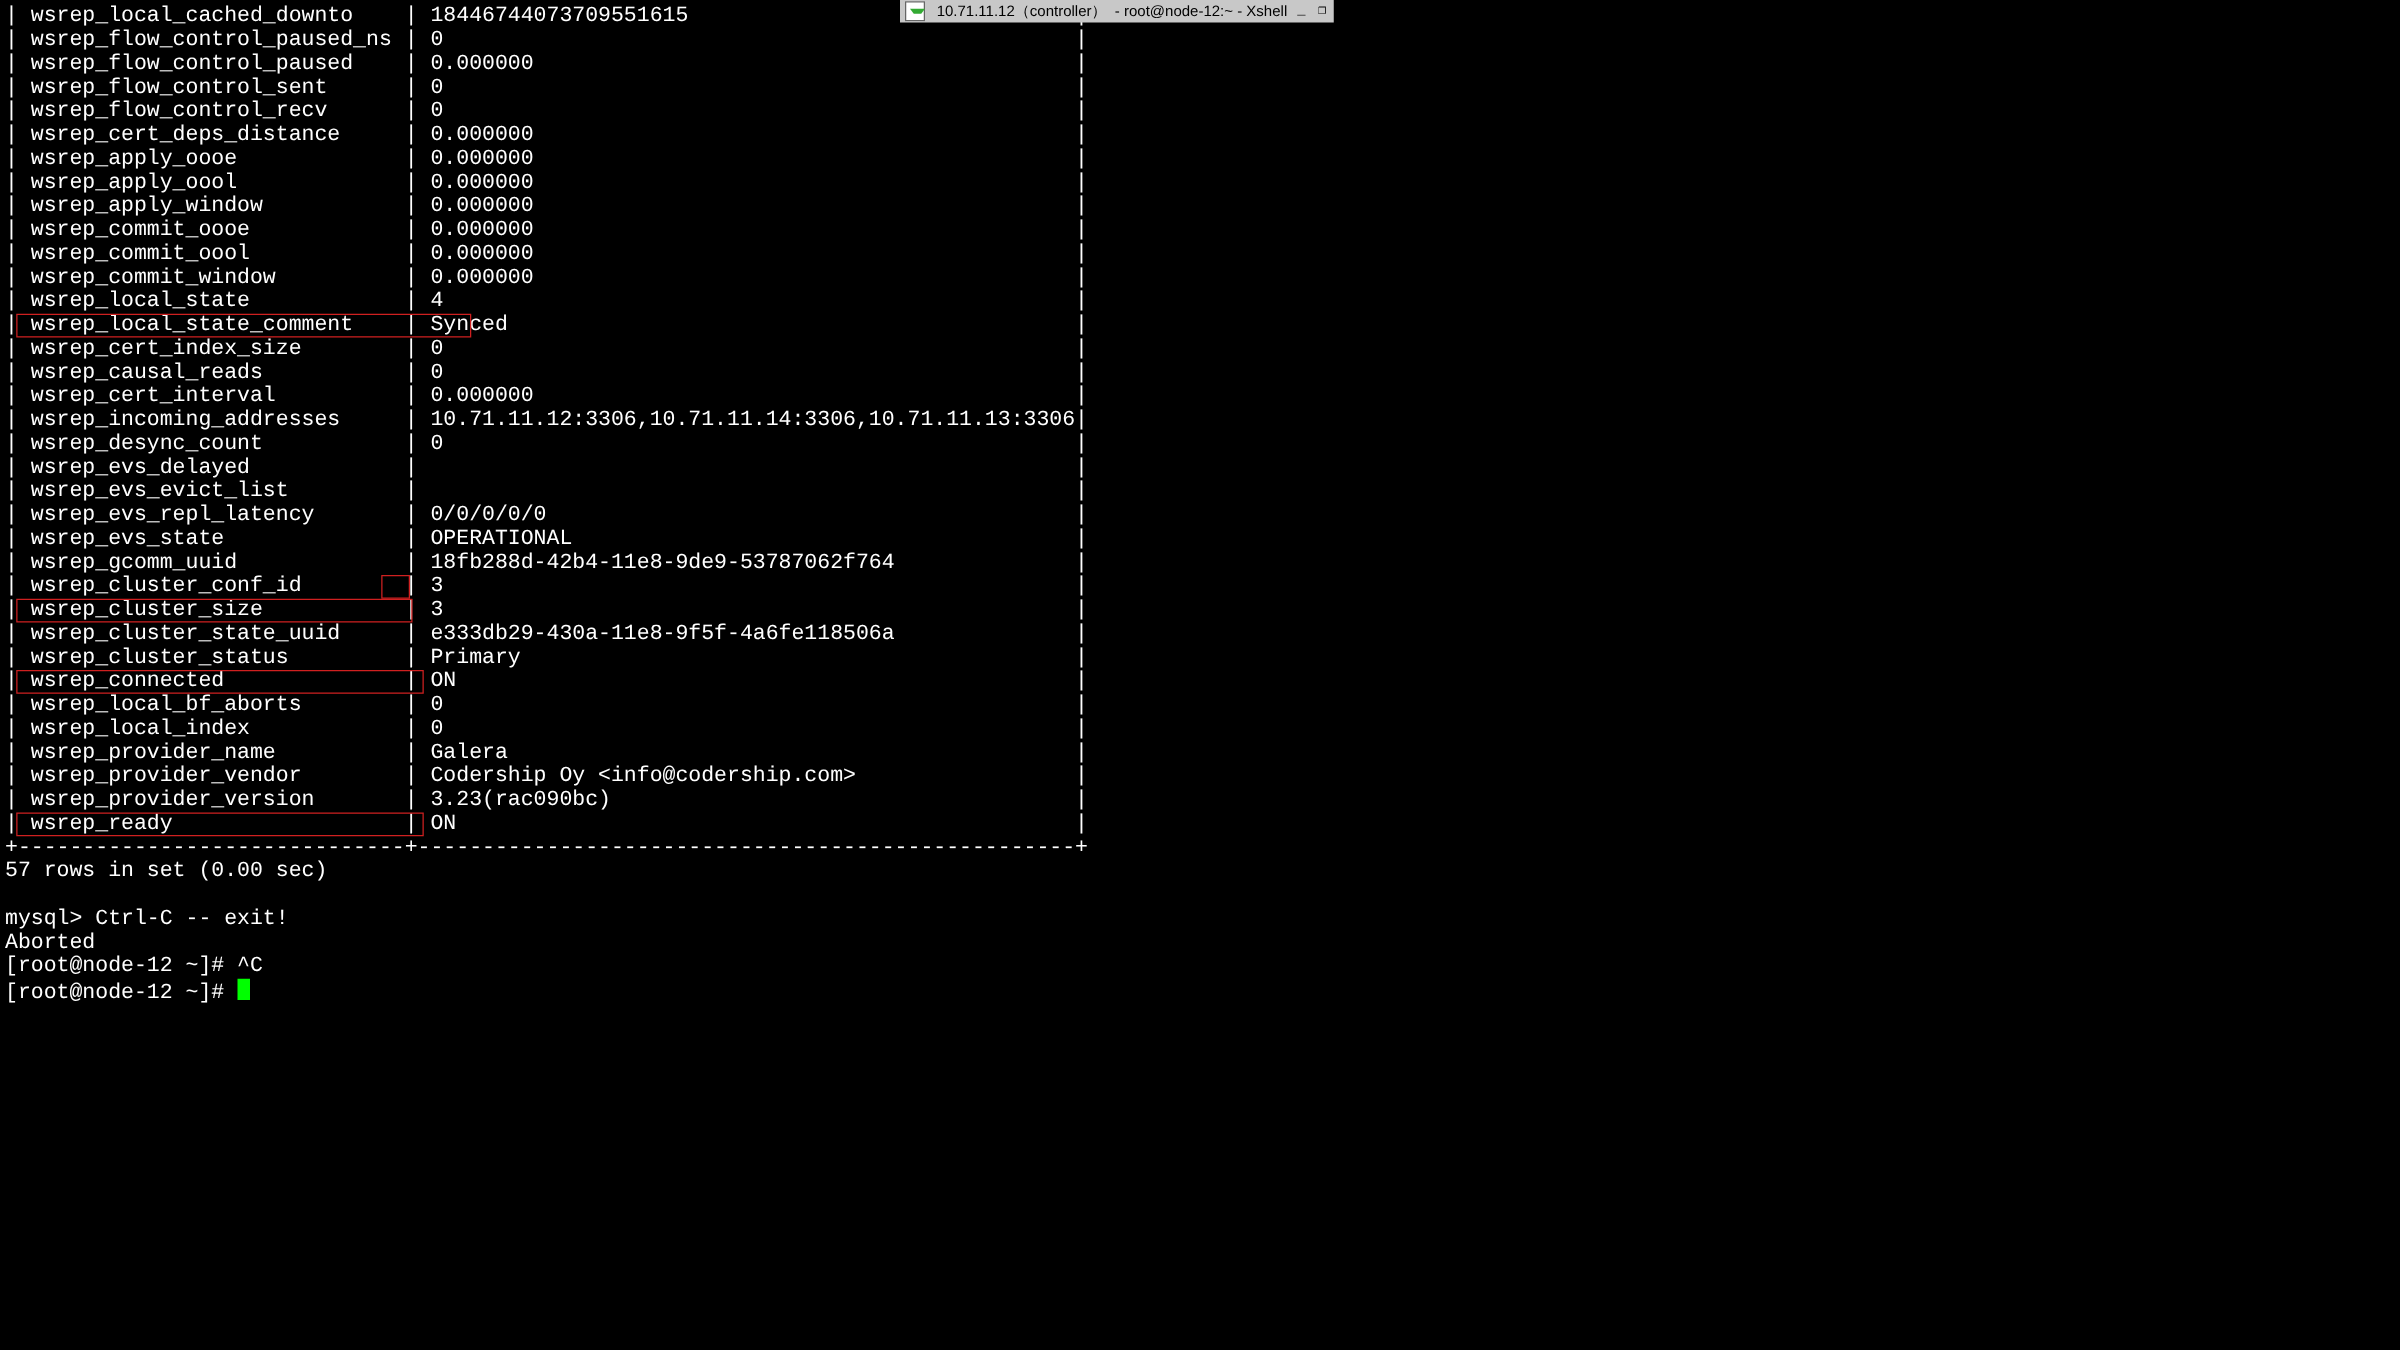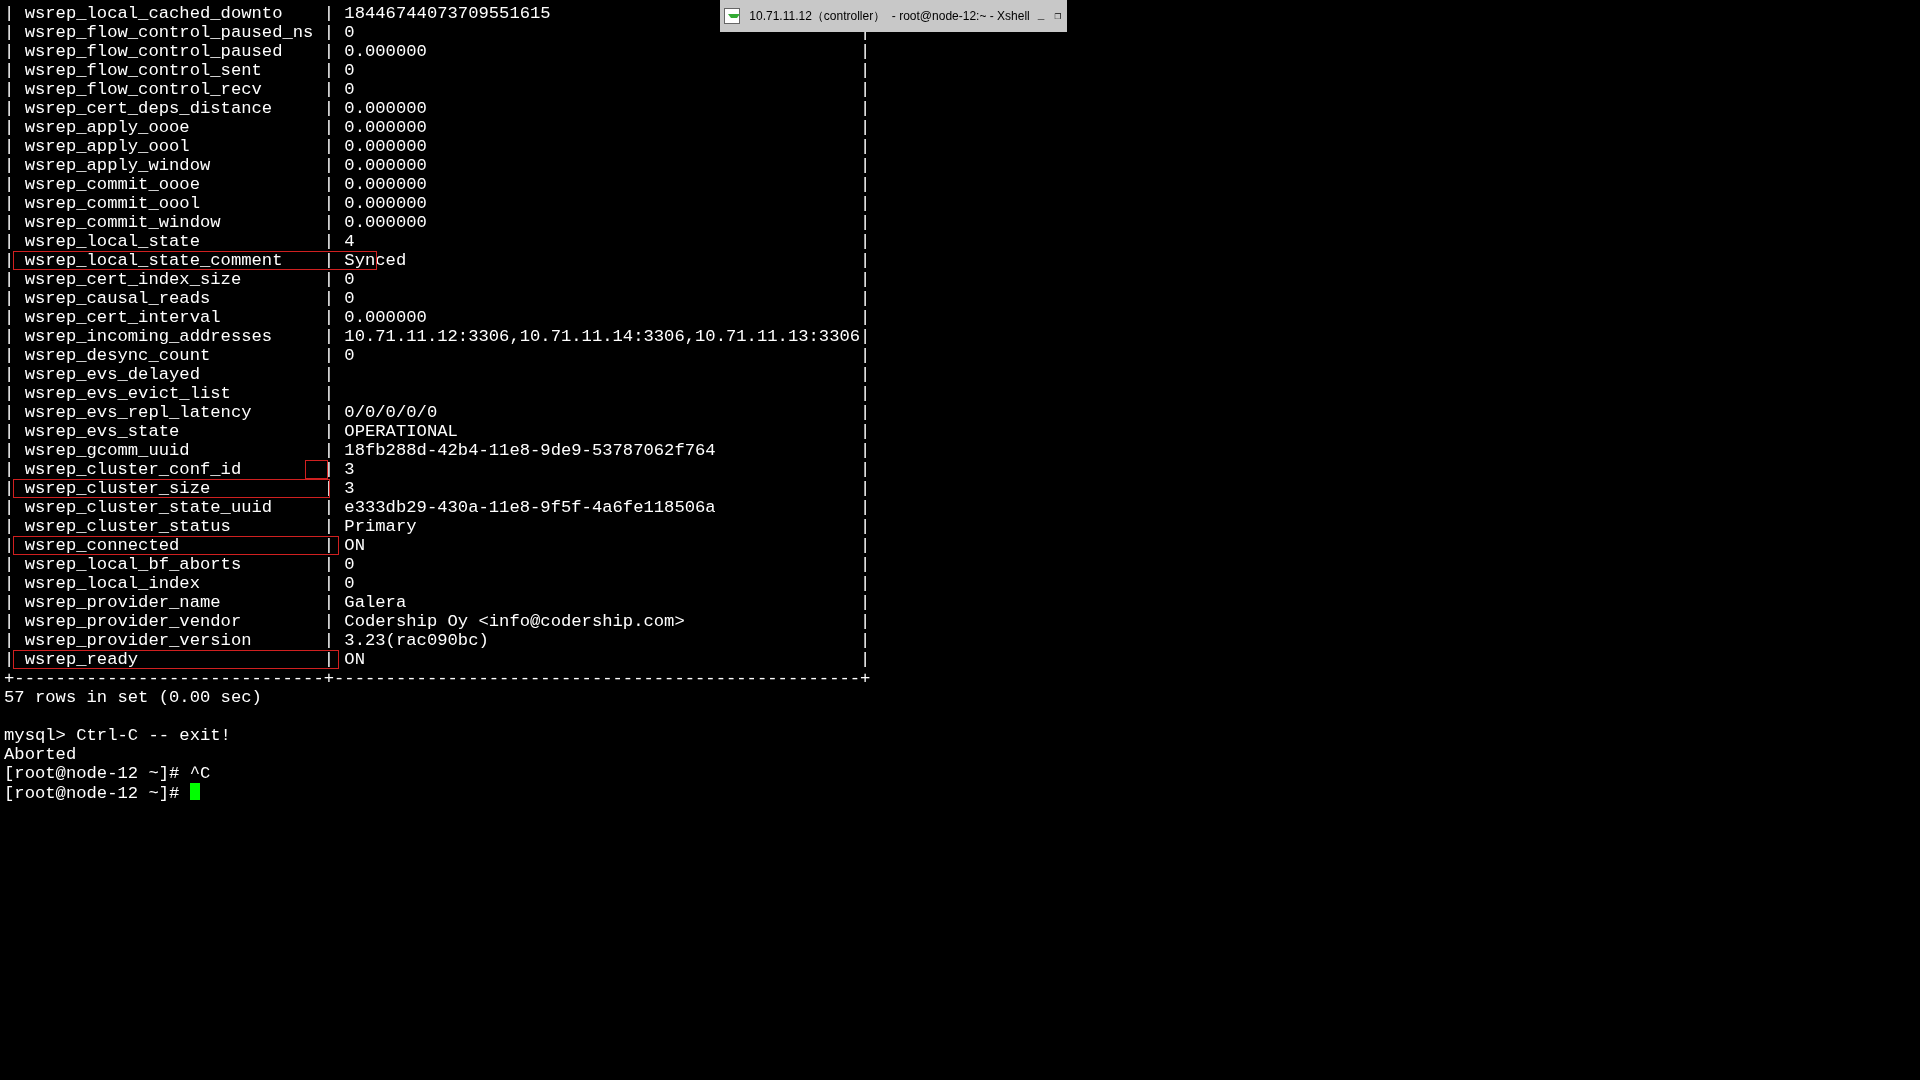--- a/index.html
+++ b/index.html
@@ -15,21 +15,21 @@
     overflow: hidden;
   }
   .titlebar {
     position: absolute;
     top: 0;
     left: 720px;
     display: flex;
     align-items: center;
     background: #c8c8c8;
     color: #000;
-    height: 32px;
+    height: 18px;
     font-family: Arial, sans-serif;
     font-size: 12px;
     padding: 0 4px;
     gap: 6px;
     z-index: 10;
   }
   .titlebar .app-icon {
     width: 14px; height: 14px;
     background: #fff;
     border: 1px solid #666;

